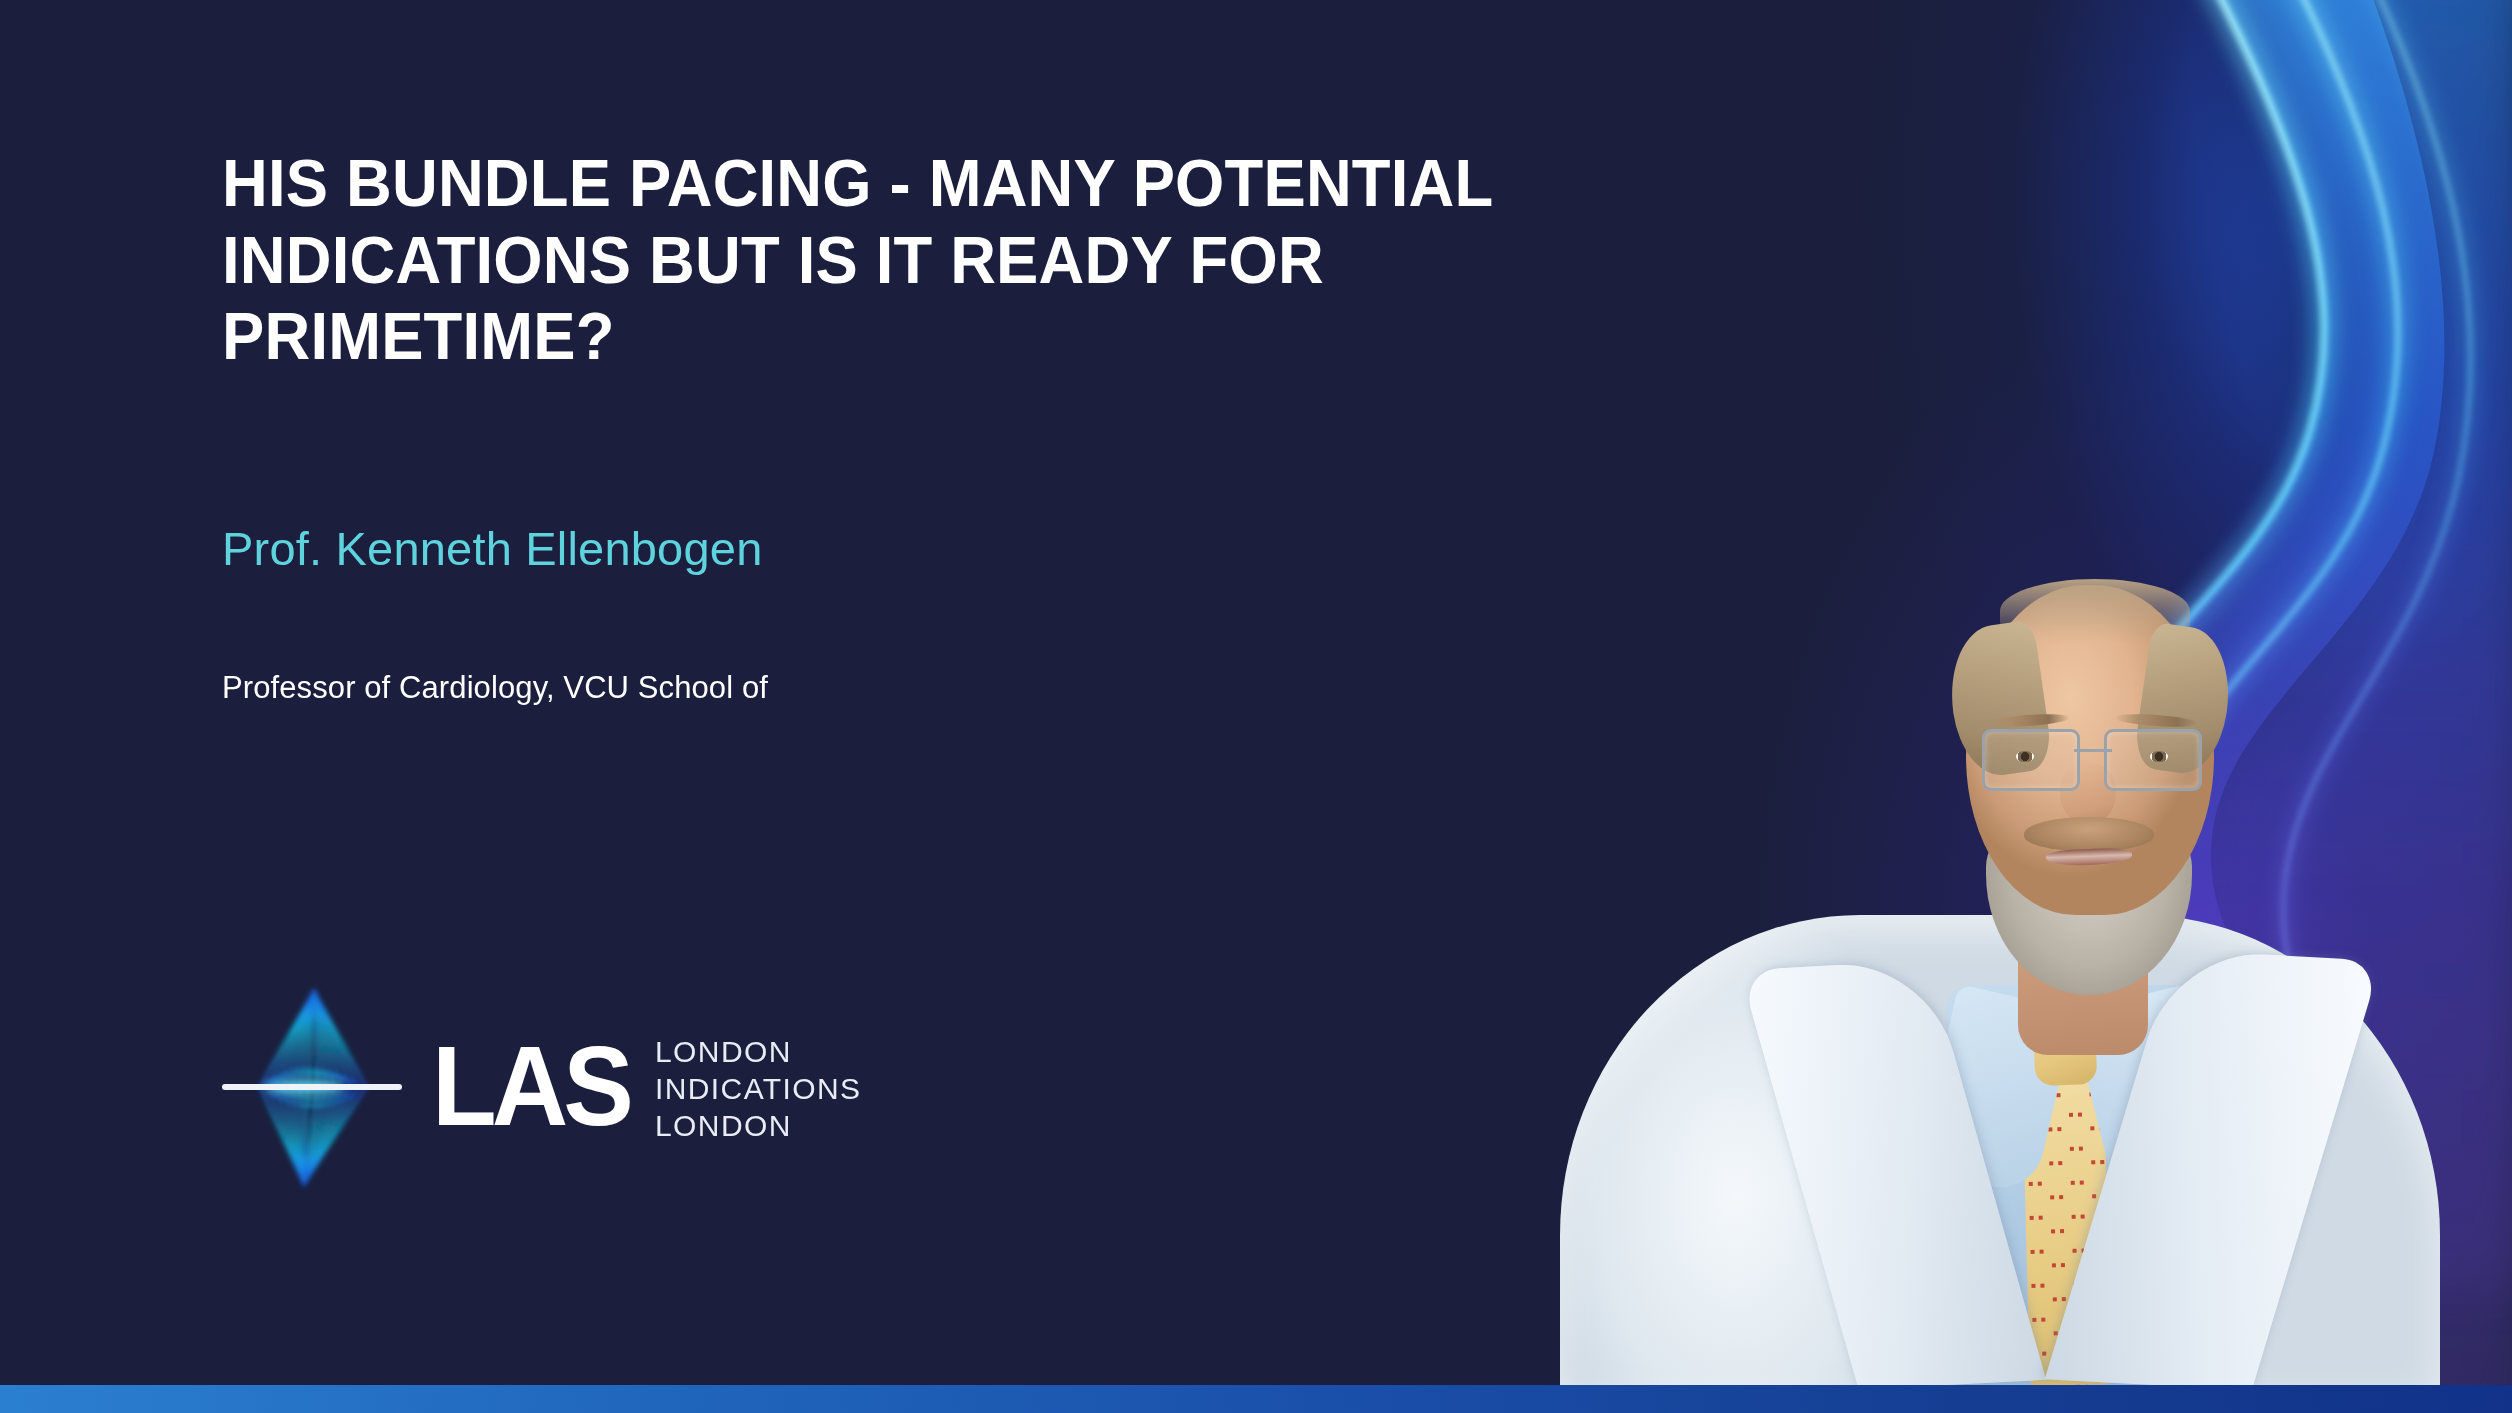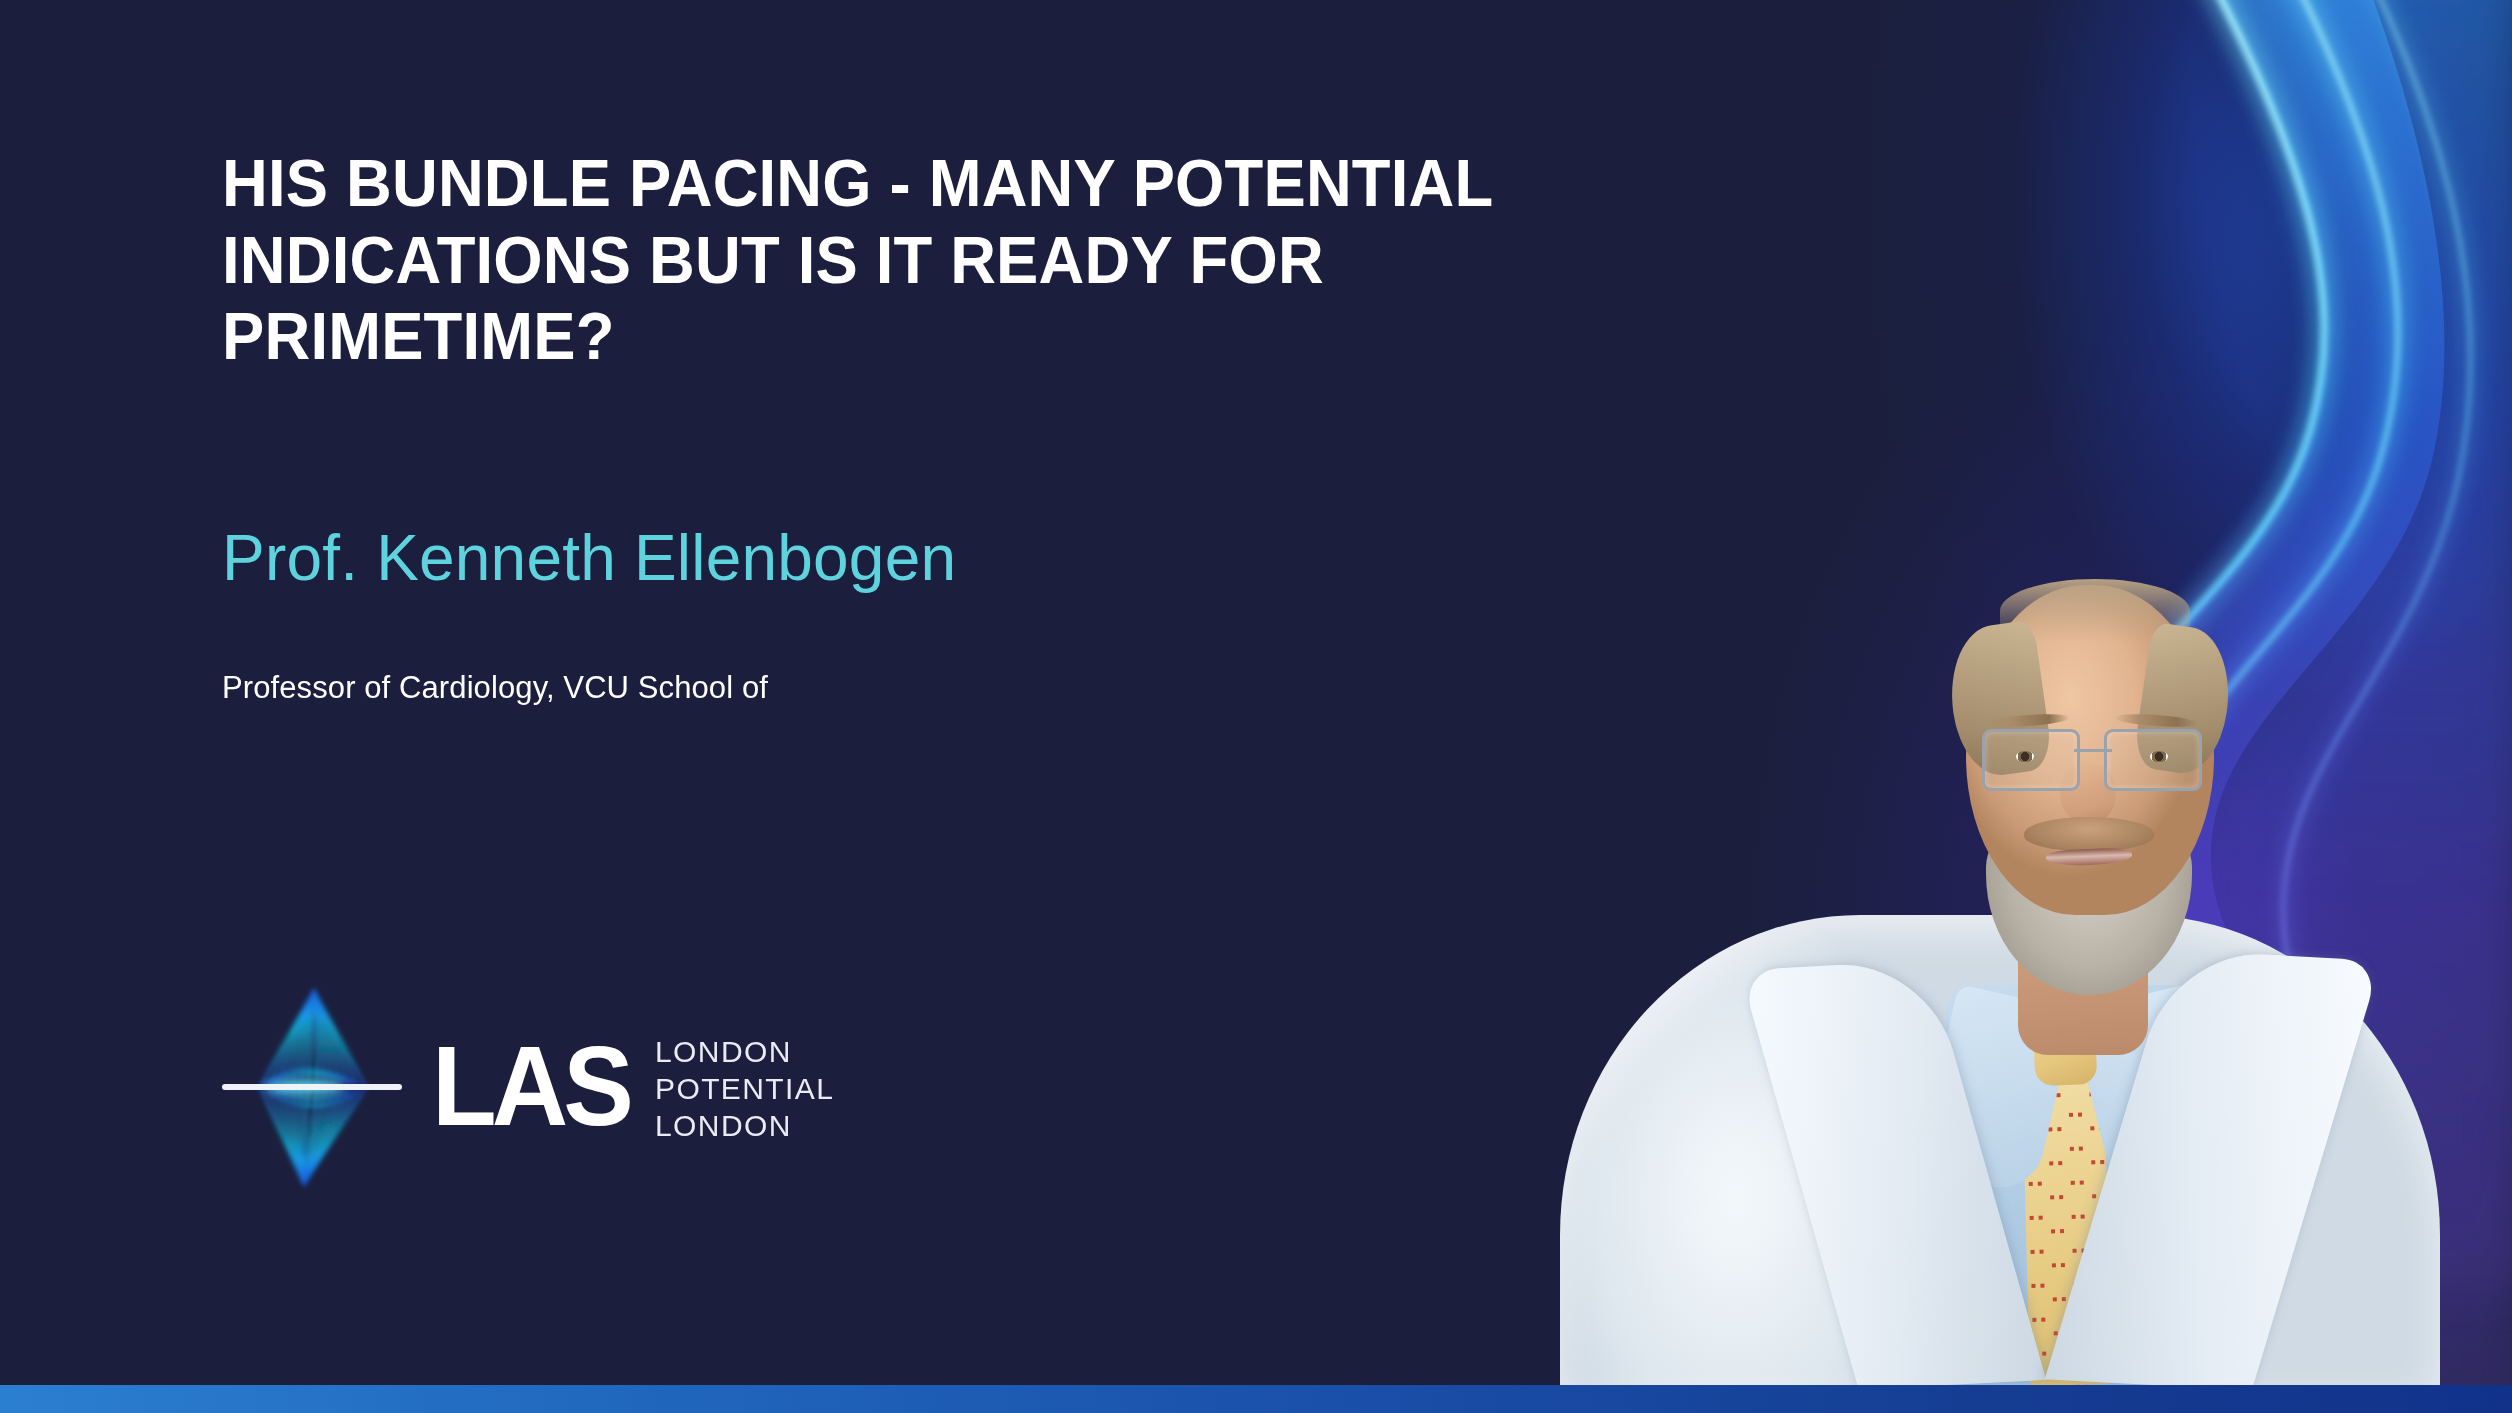--- a/index.html
+++ b/index.html
@@ -243,21 +243,21 @@
     transform: scaleX(0.96);
     transform-origin: left center;
   }
   .speaker {
     position: absolute;
     top: 512px;
     left: 0;
     margin: 0;
     font-family: "Liberation Sans", sans-serif;
     font-weight: 400;
-    font-size: 64px;
+    font-size: 47px;
     line-height: 1.1;
     color: #5ed3de;
     letter-spacing: 0.2px;
   }
   .affiliation {
     position: absolute;
     top: 655px;
     left: 0;
     width: 840px;
     margin: 0;
@@ -499,20 +499,20 @@
         <ellipse cx="86" cy="107" rx="40" ry="7" fill="#5ef0ff" opacity="0.85" filter="url(#coreGlow)"></ellipse>
 
         <rect x="4" y="104" width="180" height="6" rx="3" fill="#eef3fa"></rect>
       </svg>
     </div>
 
     <div class="logo-type">
       <div class="logo-las">LAS</div>
       <div class="logo-words">
         <div>LONDON</div>
-        <div>POTENTIAL</div>
+        <div>INDICATIONS</div>
         <div>LONDON</div>
       </div>
     </div>
   </div>
 
   <div class="bottom-bar"></div>
 </div>
 
 </body></html>

